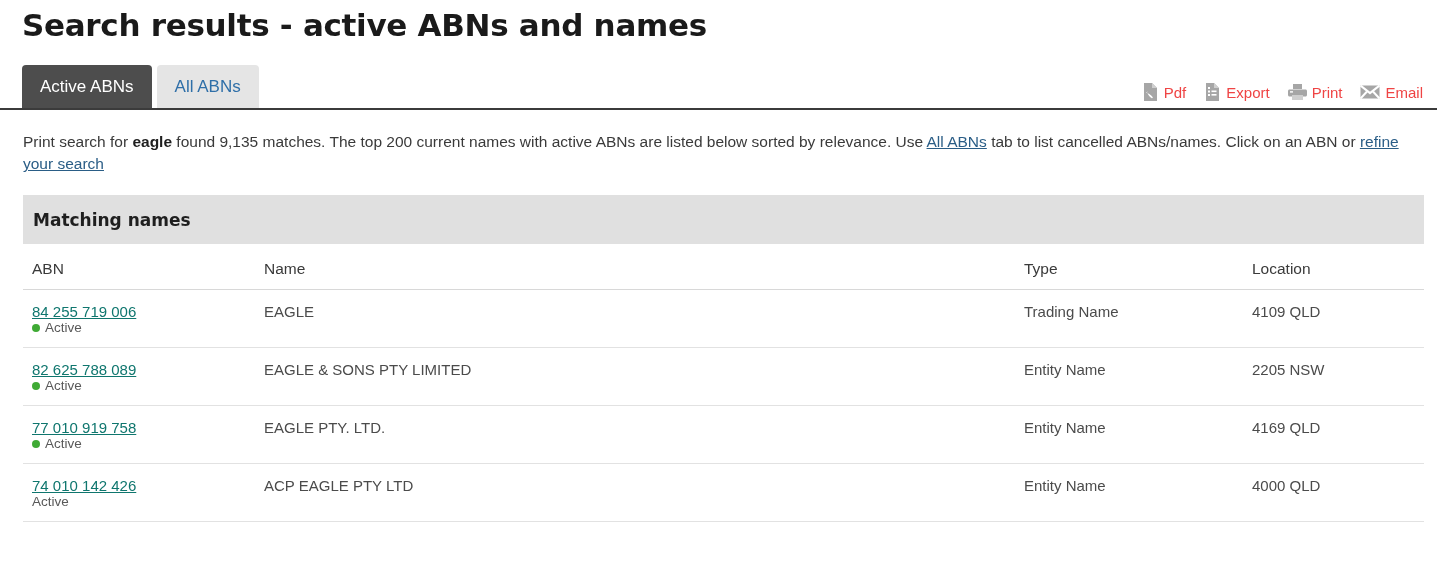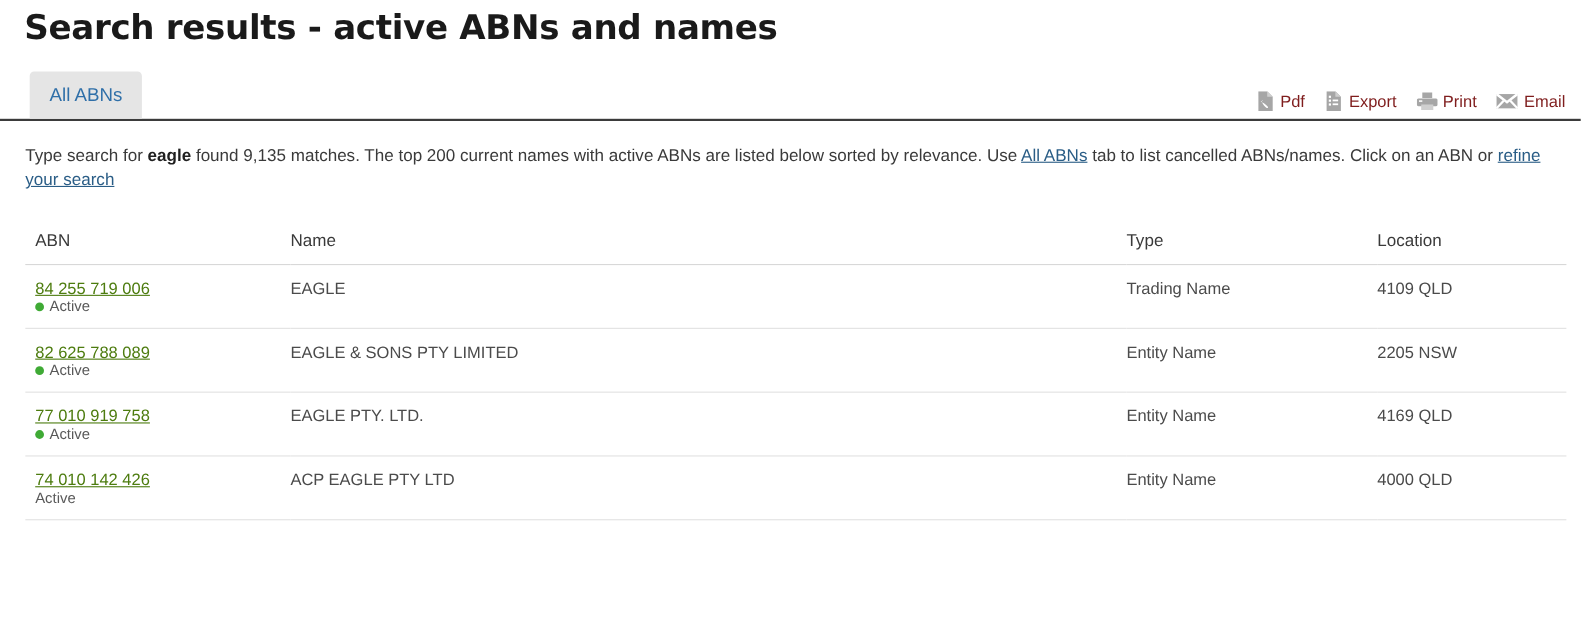--- a/index.html
+++ b/index.html
@@ -72,21 +72,21 @@
     bottom: 7px;
     display: flex;
     align-items: center;
     gap: 18px;
   }
   .tool {
     display: flex;
     align-items: center;
     gap: 5px;
     font-size: 15px;
-    color: #7f1d1d;
+    color: #ef4444;
     text-decoration: none;
     cursor: pointer;
   }
   .tool svg { display: block; }
   
   .intro {
     margin: 0;
     padding: 21px 22px 0 23px;
     font-size: 15.5px;
     line-height: 22px;
@@ -134,21 +134,21 @@
     color: #4b4b4b;
     padding: 13px 0 12px 0;
     border-bottom: 1px solid #e2e2e2;
   }
   .col-abn   { width: 232px; padding-left: 9px !important; }
   .col-name  { width: 760px; }
   .col-type  { width: 228px; }
   .col-loc   { width: auto; margin-left: 48px; }
   th.col-abn { padding-left: 9px !important; }
   .abn-link {
-    color: #4d7c0f;
+    color: #0f766e;
     text-decoration: underline;
     font-size: 15px;
     cursor: pointer;
   }
   .status {
     display: flex;
     align-items: center;
     gap: 5px;
     margin-top: 0;
     font-size: 13.5px;
@@ -164,20 +164,21 @@
 </style>
 </head>
 <body>
 
 <div class="page">
 
   <h1 class="page-title">Search results - active ABNs and names</h1>
 
   <div class="tabrow">
     <div class="tabs">
+      <a class="tab active" href="#">Active ABNs</a>
       <a class="tab inactive" href="#">All ABNs</a>
     </div>
 
     <div class="toolbar">
 
       <a class="tool" href="#">
         <span>
           <svg width="17" height="18" viewBox="0 0 17 18" aria-hidden="true">
             <path d="M2 0h8l5 5v13H2z" fill="#a6a6a6"></path>
             <path d="M10 0l5 5h-5z" fill="#cfcfcf"></path>
@@ -222,24 +223,27 @@
             <path d="M0.5 14.5L7 7.5M19.5 14.5L13 7.5" fill="none" stroke="#ffffff" stroke-width="2"></path>
           </svg>
         </span>
         <span>Email</span>
       </a>
 
     </div>
   </div>
 
   <p class="intro">
-    <span>Type search for </span><b>eagle</b><span> found 9,135 matches. The top 200 current names with active ABNs are listed below sorted by relevance. Use </span><a href="#">All ABNs</a><span> tab to list cancelled ABNs/names. Click on an ABN or </span><a href="#">refine your search</a>
+    <span>Print search for </span><b>eagle</b><span> found 9,135 matches. The top 200 current names with active ABNs are listed below sorted by relevance. Use </span><a href="#">All ABNs</a><span> tab to list cancelled ABNs/names. Click on an ABN or </span><a href="#">refine your search</a>
   </p>
 
   <div class="panel">
+    <div class="panel-head">
+      <span class="panel-head-title">Matching names</span>
+    </div>
 
     <table class="results">
       <thead>
         <tr>
           <th class="col-abn">ABN</th>
           <th class="col-name">Name</th>
           <th class="col-type">Type</th>
           <th class="col-loc">Location</th>
         </tr>
       </thead>

